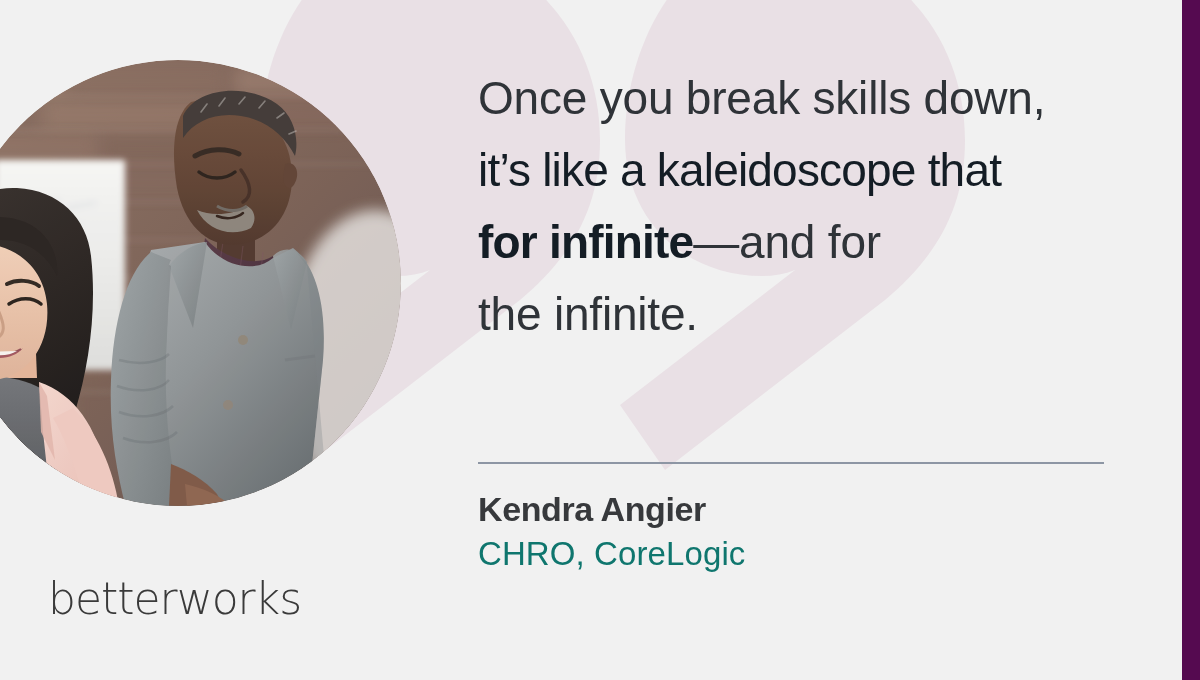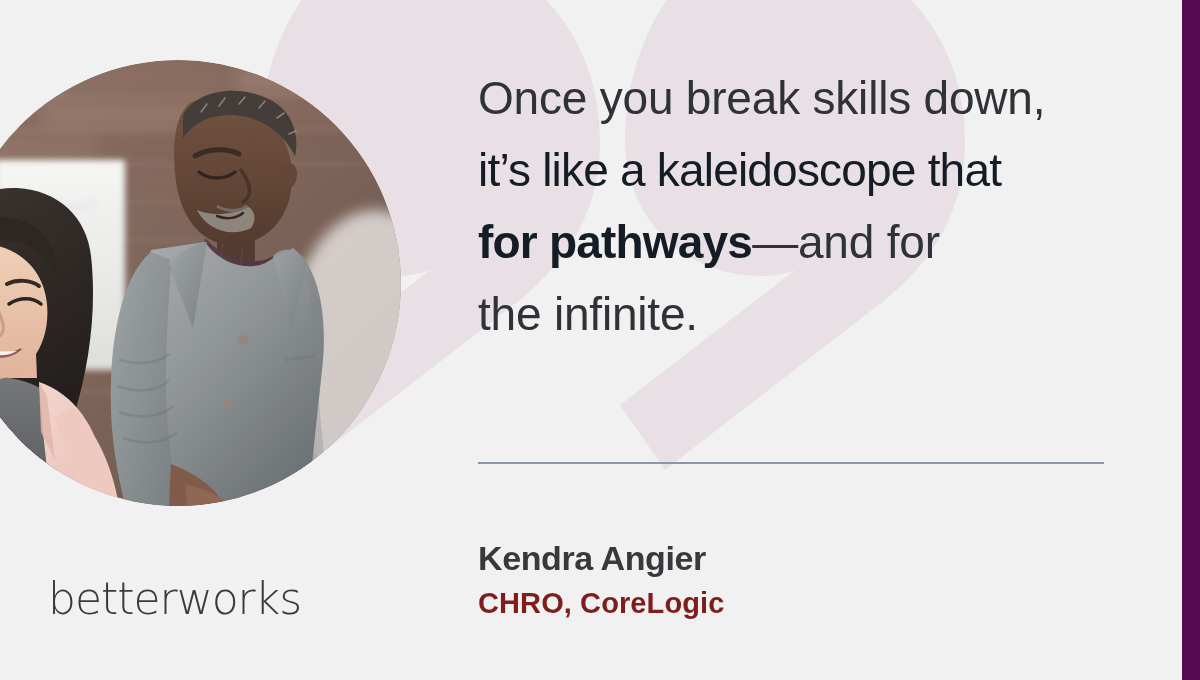--- a/index.html
+++ b/index.html
@@ -90,35 +90,35 @@
     top: 462px;
     width: 626px;
     height: 2px;
     background: #8d96a4;
   }
 
   
   #attribution {
     position: absolute;
     left: 478px;
-    top: 536px;
+    top: 487px;
     width: 660px;
   }
   #author-name {
     font-size: 34px;
     line-height: 44px;
     font-weight: 700;
     color: #37393c;
     letter-spacing: -0.4px;
   }
   #author-role {
-    font-size: 29px;
+    font-size: 33px;
     line-height: 46px;
-    font-weight: 700;
-    color: #7f1d1d;
+    font-weight: 400;
+    color: #0f766e;
     letter-spacing: 0.1px;
   }
 
   
   #accent-bar {
     position: absolute;
     right: 0;
     top: 0;
     width: 18px;
     height: 680px;
@@ -386,21 +386,21 @@
   </div>
 
   <div id="quote-block">
     <div class="quote-line">
       <span>Once you break skills down,</span>
     </div>
     <div class="quote-line bold">
       <span>it’s like a kaleidoscope that</span>
     </div>
     <div class="quote-line">
-      <span class="em">for pathways</span><span>—and for</span>
+      <span class="em">for infinite</span><span>—and for</span>
     </div>
     <div class="quote-line">
       <span>the infinite.</span>
     </div>
   </div>
 
   <div id="divider" style="background: rgb(141, 150, 164);"></div>
 
   <div id="attribution">
     <div id="author-name">Kendra Angier</div>

